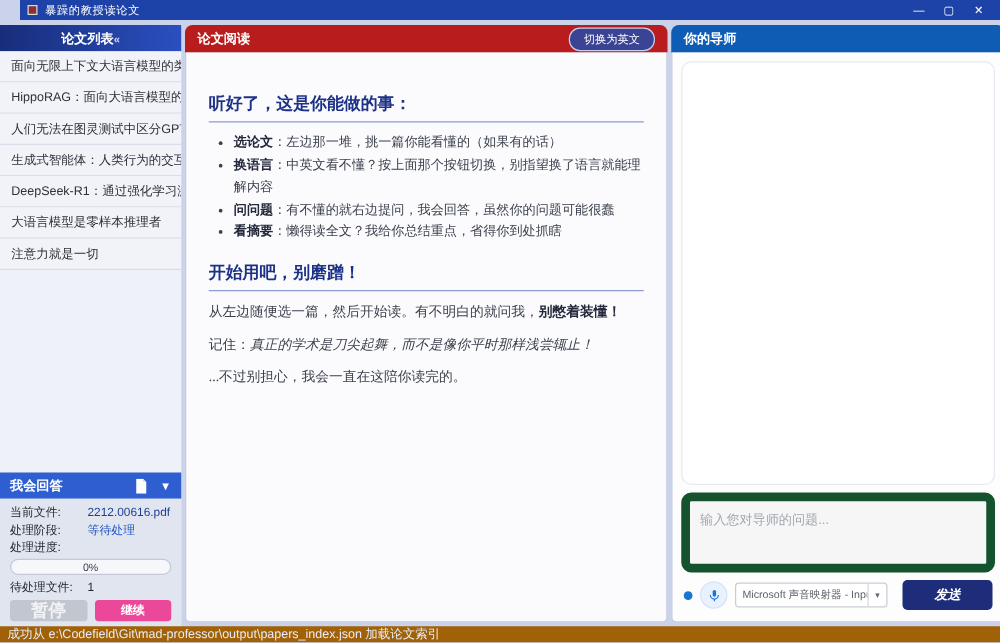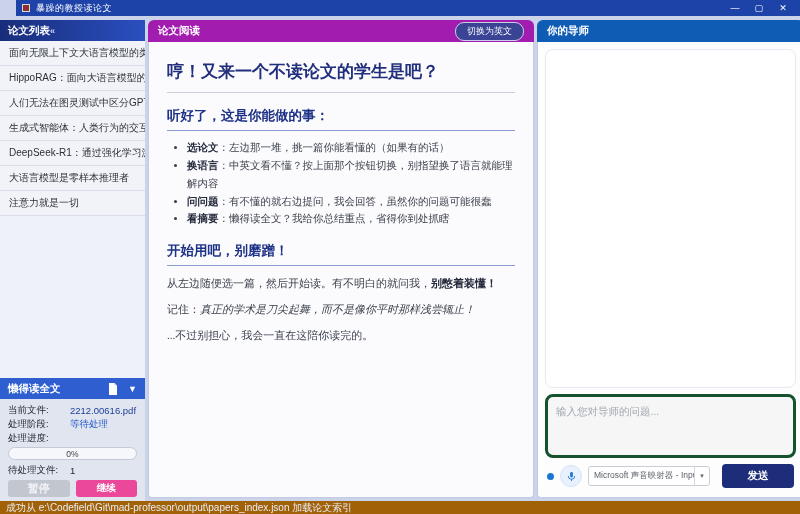--- a/index.html
+++ b/index.html
@@ -22,21 +22,21 @@
     white-space:nowrap; overflow:hidden; }
 
   
   .workspace { position:absolute; top:16px; left:0; right:0; bottom:13px;
     display:flex; padding:4px 3px 3px 0; gap:3px; }
 
   
   .sidebar { width:145px; flex:none; display:flex; flex-direction:column; background:#eef1f8; }
   .sb-header { height:21px; flex:none; background:linear-gradient(90deg,#182d7a,#2b4fc0);
     color:#fff; font-size:10.5px; font-weight:bold; display:flex; align-items:center;
-    justify-content:flex-start; padding:0 8px; }
+    justify-content:center; padding:0 8px; }
   .sb-collapse { font-size:9px; color:#cdd6f5; font-weight:bold; cursor:pointer; }
   .paper-list { flex:1; overflow:hidden; }
   .paper-item { height:25px; display:flex; align-items:center; padding:0 9px;
     font-size:10px; color:#2d3138; border-bottom:1px solid #d9dde9; background:#f1f3f9;
     white-space:nowrap; overflow:hidden; cursor:pointer; }
 
   
   .upload { flex:none; height:120px; display:flex; flex-direction:column; }
   .up-header { height:21px; flex:none; background:#2e5ed0; color:#fff; font-size:10.5px;
     font-weight:bold; display:flex; align-items:center; padding:0 8px; }
@@ -47,27 +47,27 @@
   .up-row { display:flex; height:14px; align-items:center; }
   .up-label { width:62px; flex:none; }
   .up-value-file { color:#1c3f96; }
   .up-value-stage { color:#2457c5; }
   .up-value-num { color:#23262c; }
   .progress { height:13px; margin:2px 0 3px; background:#f6f7fb; border:1px solid #c3c9d7;
     border-radius:7px; font-size:8.5px; color:#3a3f4a; display:flex; align-items:center;
     justify-content:center; }
   .up-buttons { display:flex; gap:6px; margin-top:3px; }
   .btn-pause { flex:1; height:17px; background:#c2c6cf; color:#f2f3f6; border:none;
-    border-radius:3px; font-size:11px; font-weight:bold; cursor:default; }
+    border-radius:3px; font-size:14px; font-weight:bold; cursor:default; }
   .btn-resume { flex:1; height:17px; background:#ec4899; color:#fff; border:none;
     border-radius:3px; font-size:9.5px; font-weight:bold; cursor:pointer; }
 
   
   .reader { width:386px; flex:none; display:flex; flex-direction:column; }
-  .rd-header { height:22px; flex:none; background:#a21caf; border-radius:6px 6px 0 0;
+  .rd-header { height:22px; flex:none; background:#b91c1c; border-radius:6px 6px 0 0;
     display:flex; align-items:center; justify-content:space-between; padding:0 10px; }
   .rd-title { color:#fff; font-size:10.5px; font-weight:bold; }
   .btn-lang { background:#3a4394; color:#fff; border:1px solid #c8cee9; border-radius:9px;
     font-size:9px; padding:2px 11px; cursor:pointer; }
   .rd-content { flex:1; background:#fbfbfd; border:1px solid #c3cbe0; border-top:none;
     border-radius:0 0 4px 4px; padding:18px 18px 0; overflow:hidden;
     font-family:"Liberation Serif", serif; }
   .md-h1 { font-size:17px; font-weight:bold; color:#212f7c; padding-bottom:9px;
     border-bottom:1px solid #caceda; margin-bottom:9px; }
   .md-p { font-size:11px; color:#3a3f4b; line-height:1.55; margin:9px 0; }
@@ -79,36 +79,36 @@
   .md-ul b { color:#23283a; }
   .md-em { font-style:italic; }
 
   
   .mentor { flex:1; display:flex; flex-direction:column; }
   .mt-header { height:22px; flex:none; background:#0f5cb5; border-radius:6px 6px 0 0;
     display:flex; align-items:center; padding:0 10px; color:#fff; font-size:10.5px; font-weight:bold; }
   .mt-body { flex:1; background:#fdfdfe; border:1px solid #c3cbe0; border-top:none;
     border-radius:0 0 4px 4px; padding:7px; display:flex; flex-direction:column; gap:6px; }
   .chat-area { flex:1; background:#ffffff; border:1px solid #e7eaf2; border-radius:8px; }
-  .question-input { flex:none; height:64px; background:#f6f6f7; border:3px solid #14532d;
+  .question-input { flex:none; height:64px; background:#f6f6f7; border:7px solid #14532d;
     border-radius:8px; padding:8px; font-family:"Liberation Sans", sans-serif;
     font-size:10.5px; color:#4a4f58; resize:none; outline:none; }
   .question-input::placeholder { color:#a2a7b0; }
   .mt-controls { flex:none; height:26px; display:flex; align-items:center; gap:6px; padding:0 2px 2px; }
   .voice-dot { width:7px; height:7px; border-radius:50%; background:#1976d2; flex:none; }
   .mic-btn { width:22px; height:22px; border-radius:50%; background:#e8f1fd; border:1px solid #d4e4f9;
     display:flex; align-items:center; justify-content:center; flex:none; cursor:pointer; }
   .device-select { height:20px; width:122px; background:#fff; border:1px solid #c9cdd6;
     border-radius:3px; display:flex; align-items:center; overflow:hidden; cursor:pointer; flex:none; }
   .device-label { flex:1; font-size:8.5px; color:#5a5f68; padding:0 5px; white-space:nowrap; overflow:hidden; }
   .device-caret { width:15px; height:100%; border-left:1px solid #d6d9e0; display:flex;
     align-items:center; justify-content:center; font-size:7px; color:#666; }
   .mt-spacer { flex:1; }
   .btn-send { width:72px; height:24px; background:#1d2d7a; color:#fff; border:none;
-    border-radius:4px; font-size:10.5px; font-weight:bold; cursor:pointer; }
+    border-radius:4px; font-size:10.5px; font-weight:bold; cursor:pointer;font-style:italic; }
 </style>
 </head>
 <body>
 
 <div class="titlebar">
   <span class="app-icon"></span>
   <span class="tb-title">暴躁的教授读论文</span>
   <div class="win-controls">
     <span class="win-btn">—</span>
     <span class="win-btn">▢</span>
@@ -128,21 +128,21 @@
       <div class="paper-item">HippoRAG：面向大语言模型的神经…</div>
       <div class="paper-item">人们无法在图灵测试中区分GPT-4与…</div>
       <div class="paper-item">生成式智能体：人类行为的交互式…</div>
       <div class="paper-item">DeepSeek-R1：通过强化学习激励…</div>
       <div class="paper-item">大语言模型是零样本推理者</div>
       <div class="paper-item">注意力就是一切</div>
     </div>
 
     <div class="upload">
       <div class="up-header">
-        <span>懒得读全文</span>
+        <span>我会回答</span>
         <span class="spacer"></span>
         <span class="up-doc">
           <svg width="10" height="12" viewBox="0 0 20 24">
               <path d="M2 0h11l5 5v19H2z" fill="#ffffff"></path>
               <path d="M13 0l5 5h-5z" fill="#c9d4f2"></path>
             </svg>
         </span>
         <span class="up-caret">▼</span>
       </div>
       <div class="up-body">
@@ -169,21 +169,20 @@
       </div>
     </div>
   </aside>
 
   <section class="reader">
     <div class="rd-header">
       <span class="rd-title">论文阅读</span>
       <button class="btn-lang">切换为英文</button>
     </div>
     <div class="rd-content">
-      <div class="md-h1">哼！又来一个不读论文的学生是吧？</div>
       <div class="md-h2">听好了，这是你能做的事：</div>
       <ul class="md-ul">
         <li><b>选论文</b><span>：左边那一堆，挑一篇你能看懂的（如果有的话）</span></li>
         <li><b>换语言</b><span>：中英文看不懂？按上面那个按钮切换，别指望换了语言就能理解内容</span></li>
         <li><b>问问题</b><span>：有不懂的就右边提问，我会回答，虽然你的问题可能很蠢</span></li>
         <li><b>看摘要</b><span>：懒得读全文？我给你总结重点，省得你到处抓瞎</span></li>
       </ul>
       <div class="md-h2">开始用吧，别磨蹭！</div>
       <p class="md-p"><span>从左边随便选一篇，然后开始读。有不明白的就问我，</span><b>别憋着装懂！</b></p>
       <p class="md-p"><span>记住：</span><span class="md-em">真正的学术是刀尖起舞，而不是像你平时那样浅尝辄止！</span></p>

